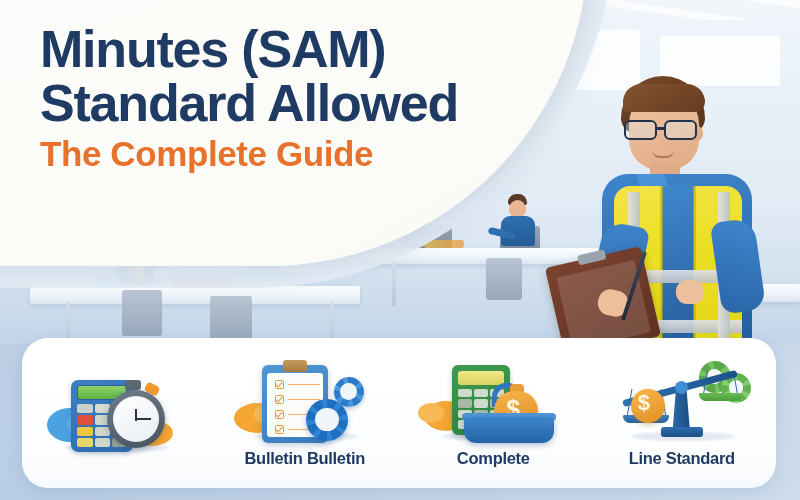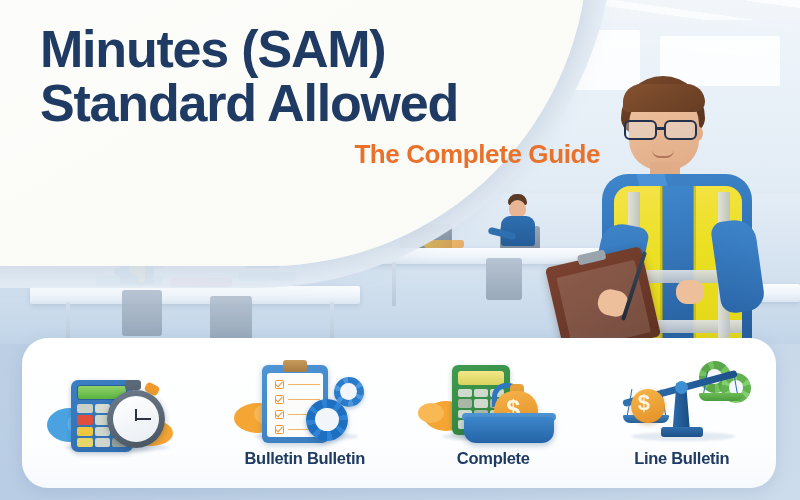--- a/index.html
+++ b/index.html
@@ -141,25 +141,24 @@
     z-index:6;
   }
   .title-line {
     font-size:52px; font-weight:bold; line-height:54px;
     letter-spacing:-1.2px;
     color:#1f3b63;
     white-space:nowrap;
   }
   .subtitle {
     margin-top:9px;
-    font-size:26px; font-weight:bold; line-height:30px;
+    font-size:35px; font-weight:bold; line-height:30px;
     letter-spacing:-.4px;
     color:#e8722c;
     white-space:nowrap;
-    text-align:right;
   }
 
   
   .supervisor { position:absolute; right:4px; bottom:0; width:230px; height:270px; z-index:5; }
   .s-hair {
     position:absolute; left:55px; top:2px; width:84px; height:58px;
     border-radius:42px 42px 16px 16px;
     background:linear-gradient(160deg,#7a4a2b 0%,#5d3620 70%);
   }
   .s-head {
@@ -763,17 +762,17 @@
         <div class="i4-string" style="left:128px;top:12px;height:24px;transform:rotate(-10deg);"></div>
         <div class="i4-beam"></div>
         <div class="i4-pan left"></div>
         <div class="i4-pan right"></div>
         <div class="i4-coin"></div>
         <div class="i4-coin-d">$</div>
         <div class="i4-column"></div>
         <div class="i4-pivot"></div>
         <div class="i4-base"></div>
       </div>
-      <div class="feature-label">Line Bulletin</div>
+      <div class="feature-label">Line Standard</div>
     </div>
 
   </div>
 </div>
 
 </body></html>

